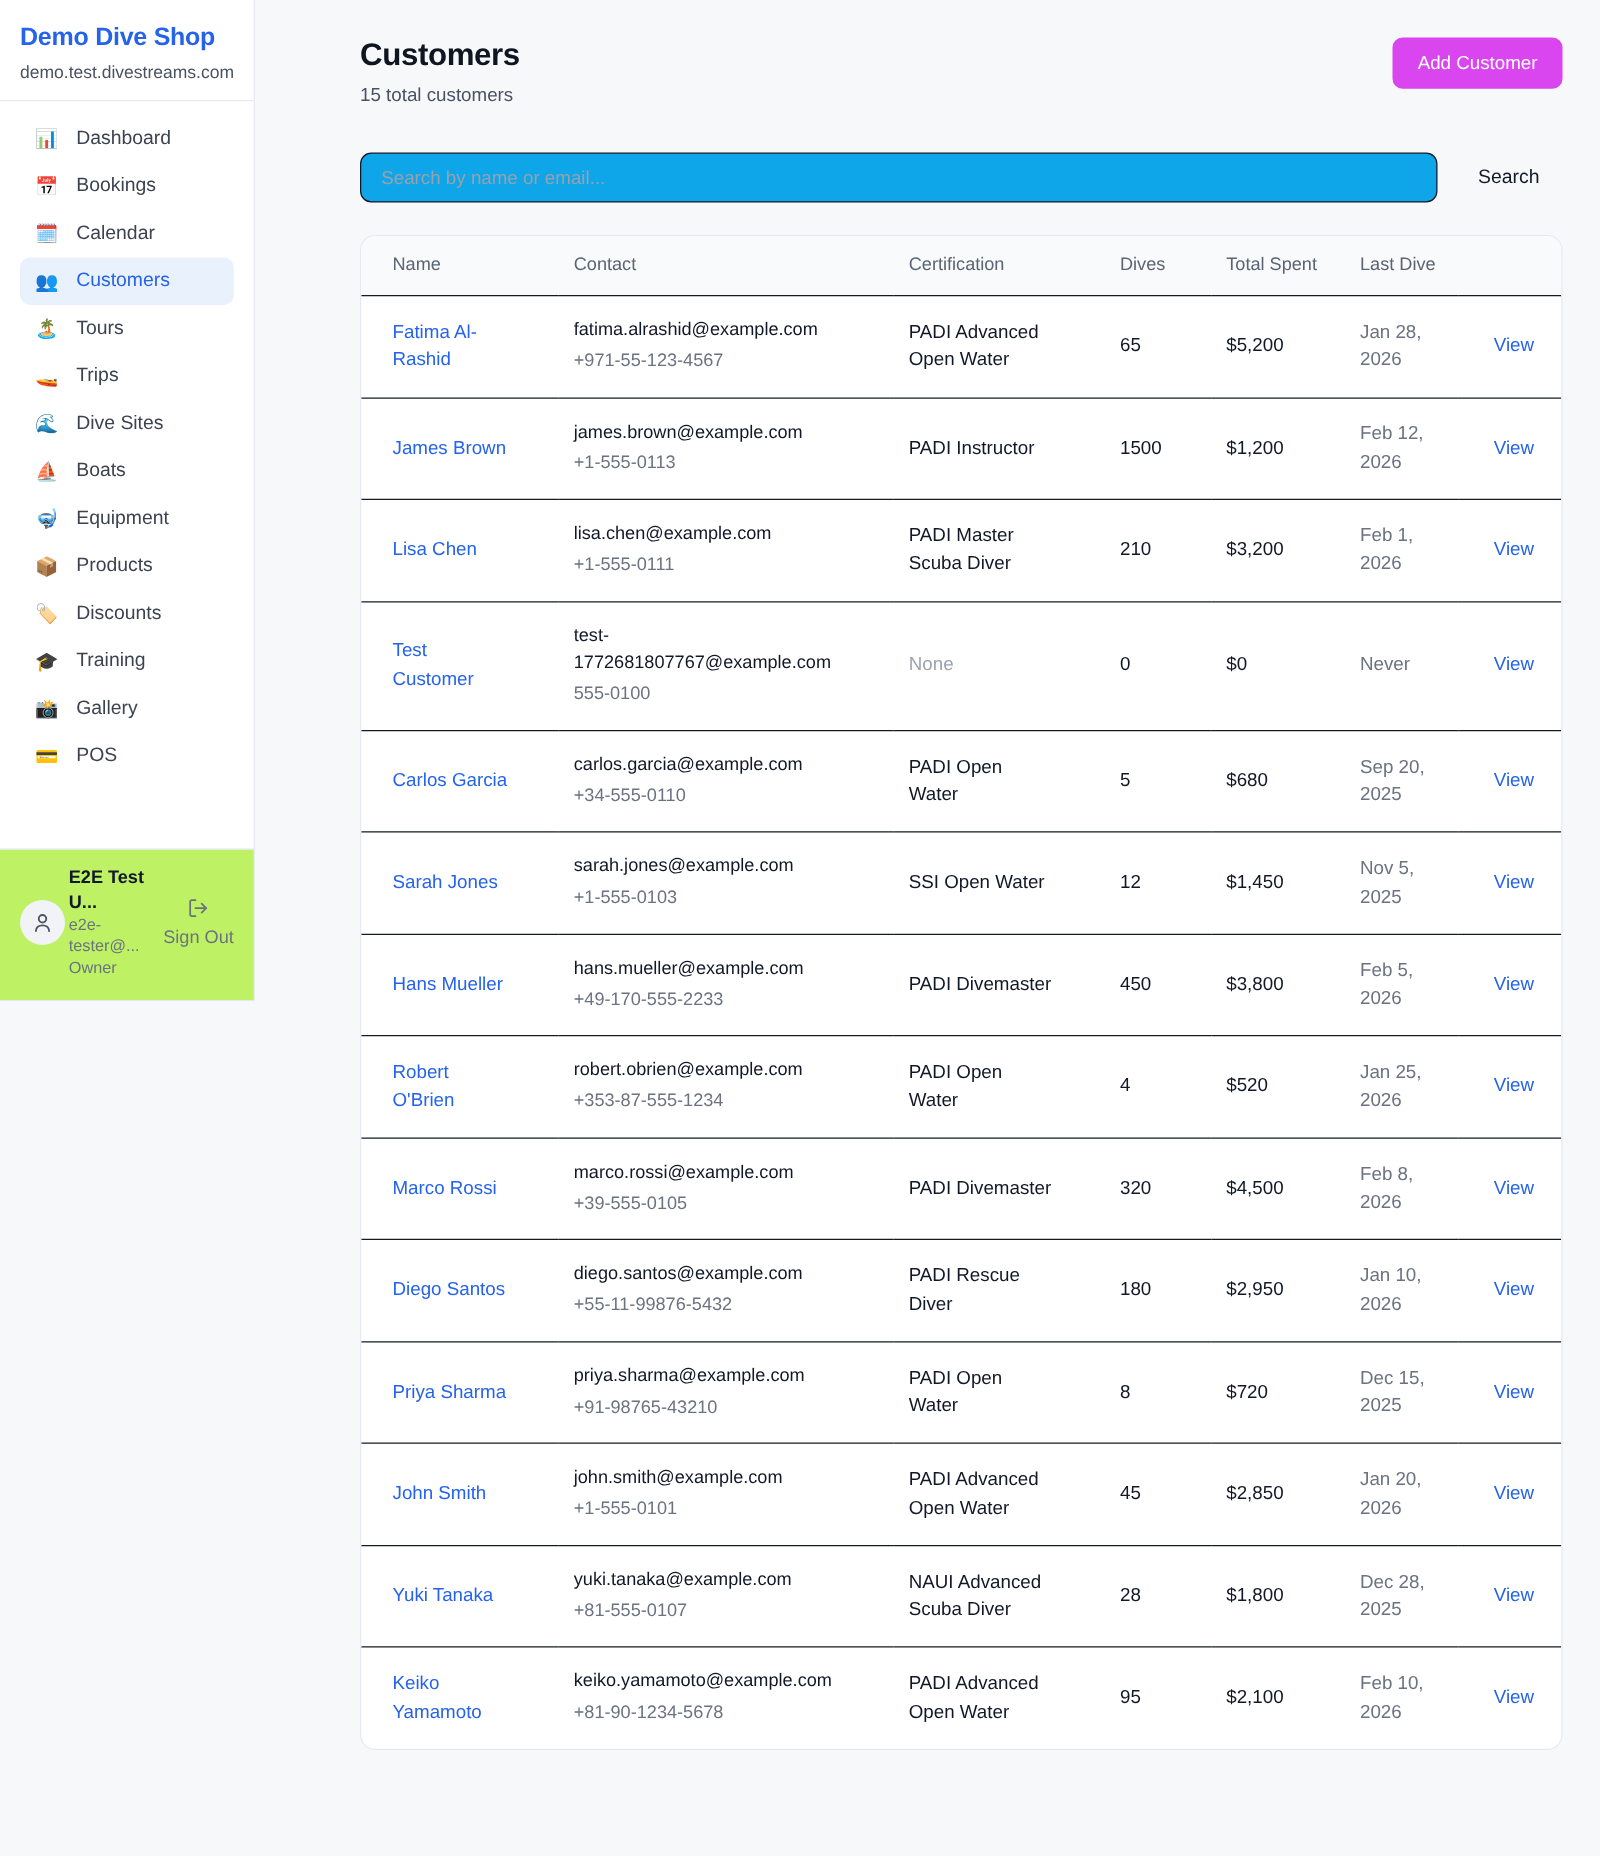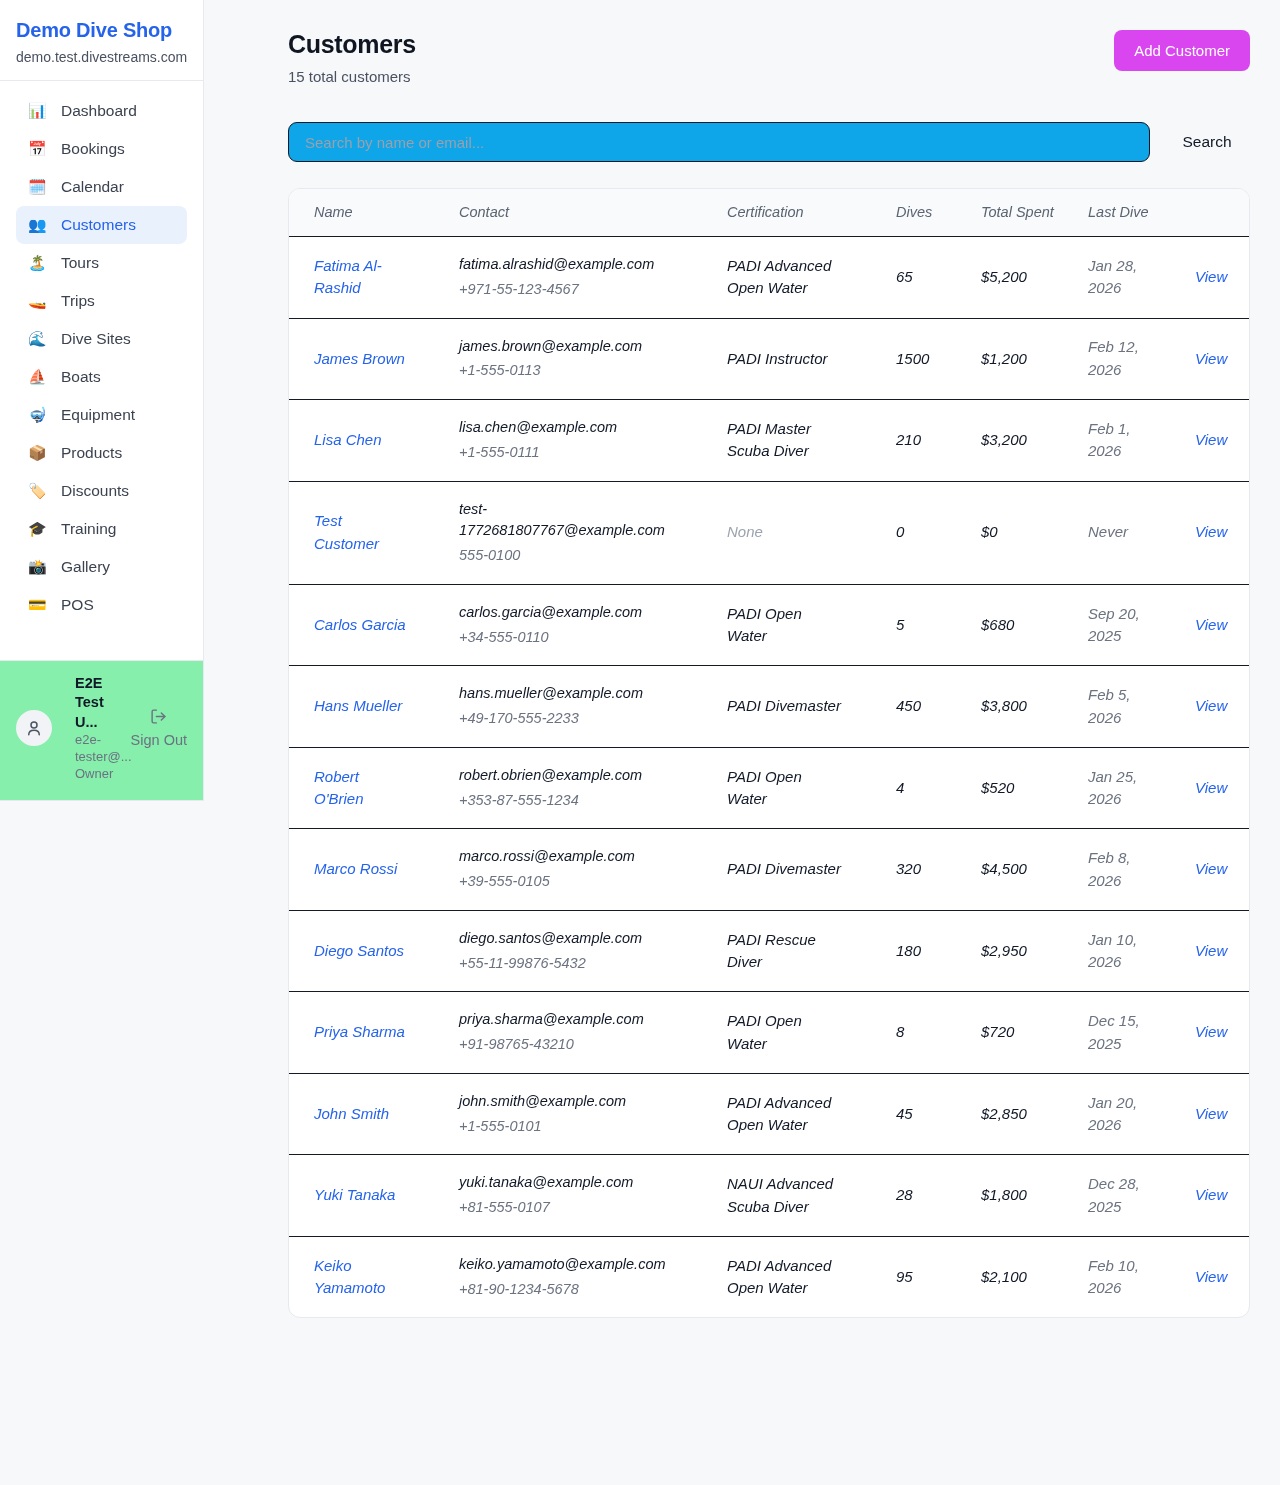--- a/index.html
+++ b/index.html
@@ -29,22 +29,22 @@
     padding: 10px 12px; border-radius: 8px;
     font-size: 15.5px; color: #3c4350; cursor: pointer;
   }
   .nav-item.active { background: #e9f1fd; color: #2563eb; font-weight: 500; }
   .nav-icon { width: 20px; font-size: 15px; text-align: center; flex: 0 0 20px; }
 
   .sidebar-footer {
     position: absolute; left: 0; right: 0; bottom: 0;
     border-top: 1px solid #e7e9ee;
     padding: 13px 16px 17px 16px;
-    display: flex; align-items: center; gap: 23px;
-    background: #86efac;
+    display: flex; align-items: center; gap: 3px;
+    background: #bef264;
   }
   .avatar {
     width: 36px; height: 36px; border-radius: 50%;
     background: #f1f3f6; flex: 0 0 36px;
     display: flex; align-items: center; justify-content: center;
   }
   .user-meta { flex: 1; min-width: 0; }
   .user-name { font-size: 14.5px; font-weight: 700; color: #111827; line-height: 1.35; }
   .user-email, .user-role { font-size: 13px; color: #6b7280; line-height: 1.3; }
   .signout {
@@ -77,21 +77,21 @@
     font-size: 15.5px; color: #111827; cursor: pointer;
     padding: 0; margin: 0 12px 0 26px; width: 62px; text-align: center;
   }
 
   
   .table-card {
     margin-top: 26px; background: #ffffff;
     border: 1px solid #e7e9ee; border-radius: 12px;
     overflow: hidden;
   }
-  table { width: 100%; border-collapse: collapse; table-layout: fixed; font-style: italic; }
+  table { width: 100%; border-collapse: collapse; table-layout: fixed; }
   col.c-name  { width: 158px; }
   col.c-contact { width: 268px; }
   col.c-cert  { width: 169px; }
   col.c-dives { width: 85px; }
   col.c-total { width: 107px; }
   col.c-last  { width: 91px; }
   col.c-view  { width: 82px; }
 
   thead th {
     background: #f8fafc; font-weight: 400; color: #5b6472;
@@ -334,20 +334,38 @@
             </td>
             <td class="cell-dives">5</td>
             <td class="cell-total">$680</td>
             <td class="cell-last">Sep 20, 2025</td>
             <td class="cell-view">
               <a class="view-link">View</a>
             </td>
           </tr>
           <tr>
             <td class="cell-name">
+              <a class="name-link">Sarah Jones</a>
+            </td>
+            <td class="cell-contact">
+              <div class="email">sarah.jones@example.com</div>
+              <div class="phone">+1-555-0103</div>
+            </td>
+            <td class="cell-cert">
+              <span class="cert">SSI Open Water</span>
+            </td>
+            <td class="cell-dives">12</td>
+            <td class="cell-total">$1,450</td>
+            <td class="cell-last">Nov 5, 2025</td>
+            <td class="cell-view">
+              <a class="view-link">View</a>
+            </td>
+          </tr>
+          <tr>
+            <td class="cell-name">
               <a class="name-link">Hans Mueller</a>
             </td>
             <td class="cell-contact">
               <div class="email">hans.mueller@example.com</div>
               <div class="phone">+49-170-555-2233</div>
             </td>
             <td class="cell-cert">
               <span class="cert">PADI Divemaster</span>
             </td>
             <td class="cell-dives">450</td>

